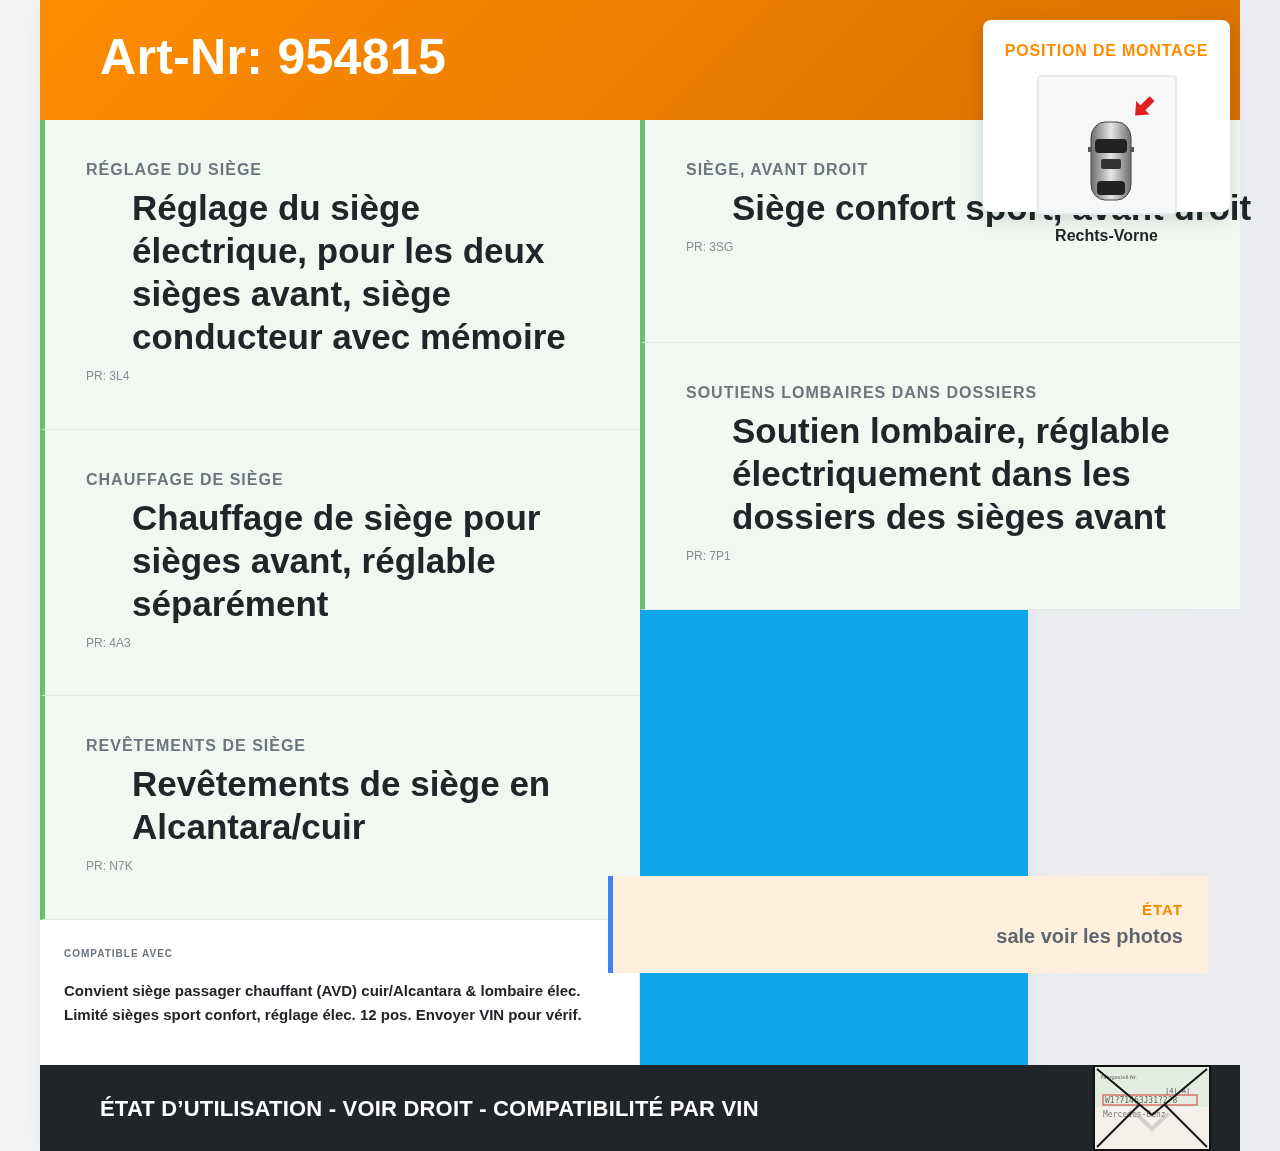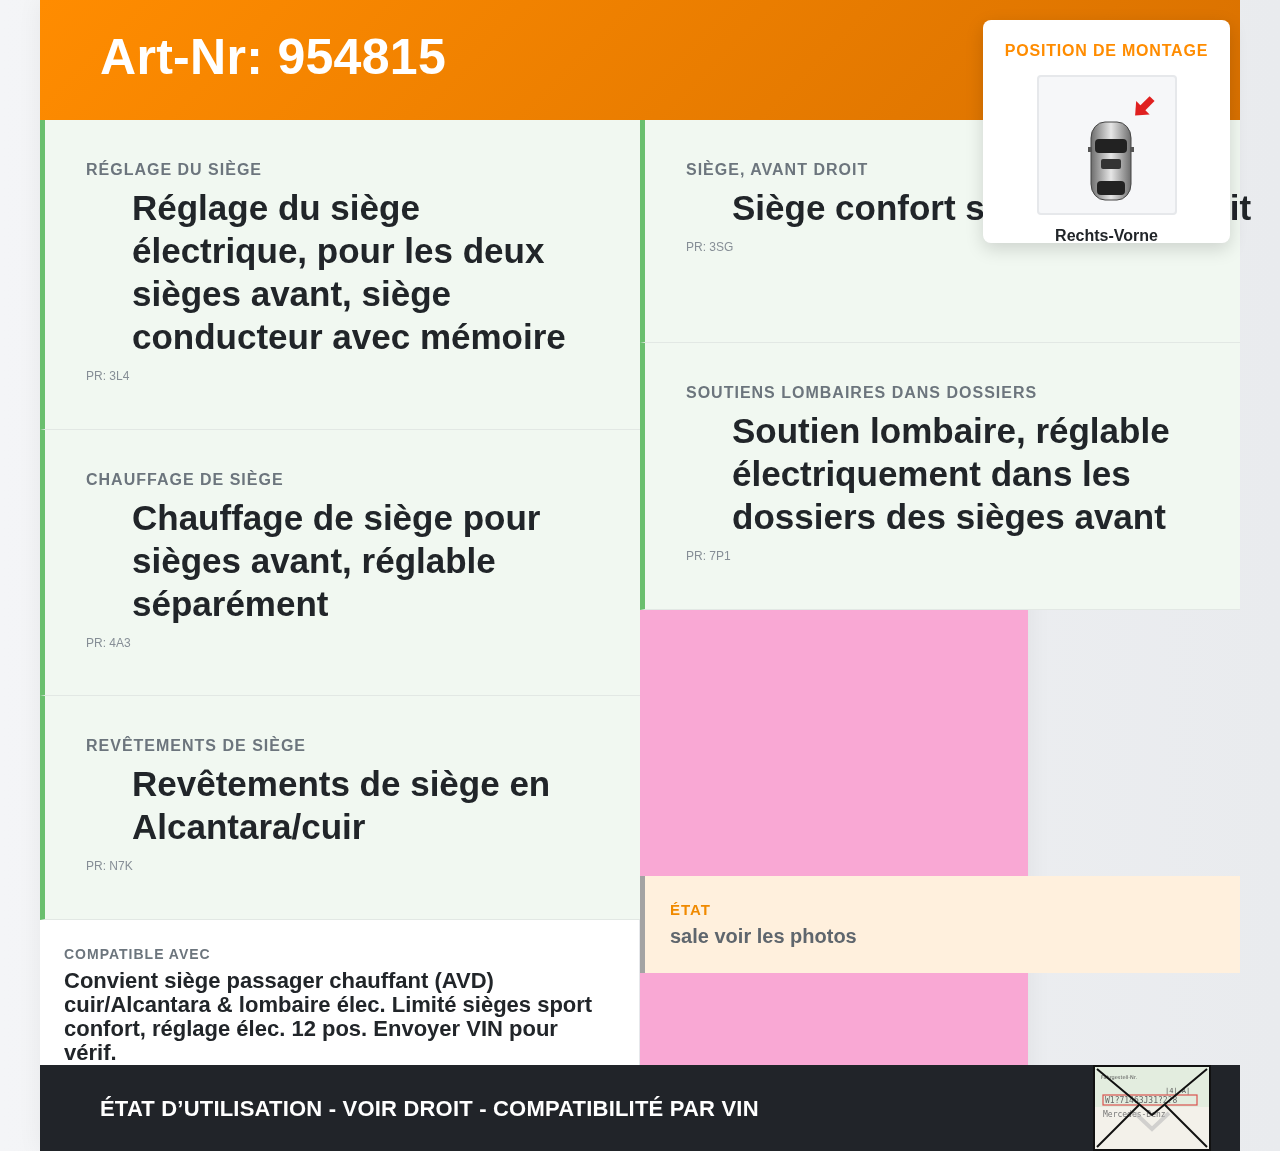--- a/index.html
+++ b/index.html
@@ -9,21 +9,21 @@
       overflow: hidden;
       background: linear-gradient(90deg, #f4f5f7 0%, #e9ebee 100%);
       font-family: "Liberation Sans", "DejaVu Sans", sans-serif;
     }
     .page {
       position: absolute;
       left: 40px;
       top: 0;
       width: 988px;
       height: 1151px;
-      background: #f9a8d4;
+      background: #0ea5e9;
       box-shadow: 0 0 24px rgba(0,0,0,0.06);
     }
     .header {
       position: absolute;
       left: 0; top: 0;
       width: 1200px; height: 120px;
       background: linear-gradient(135deg, #ff8c00 0%, #d97100 100%);
     }
     .header-title {
       position: absolute;
@@ -76,40 +76,41 @@
     }
     .compat {
       position: absolute;
       left: 0; top: 800px;
       width: 600px; height: 145px;
       background: #ffffff;
       border-right: 1px solid #e6e8eb;
       padding: 25px 24px;
     }
     .compat-label {
-      font-size: 14px;
+      font-size: 10px;
       font-weight: 700;
       color: #6c757d;
       letter-spacing: 1px;
       line-height: 18px;
     }
     .compat-text {
-      margin-top: 6px;
-      font-size: 22px;
+      margin-top: 16px;
+      font-size: 15px;
       font-weight: 700;
       color: #212529;
       line-height: 24px;
     }
     .etat {
       position: absolute;
-      left: 600px; top: 756px;
+      left: 568px; top: 756px;
       width: 600px; height: 97px;
       background: #fff0dd;
-      border-left: 5px solid #a3a3a3;
+      border-left: 5px solid #3b82f6;
       padding: 25px 25px;
+      text-align: right;
     }
     .etat-label {
       font-size: 15px;
       font-weight: 700;
       color: #f08a00;
       letter-spacing: 1px;
       line-height: 18px;
     }
     .etat-text {
       margin-top: 4px;
@@ -136,21 +137,21 @@
       position: absolute;
       left: 1053px; top: 0;
       width: 118px; height: 86px;
       background: #ffffff;
       border: 2px solid #111;
       overflow: hidden;
     }
     .position-card {
       position: absolute;
       left: 983px; top: 20px;
-      width: 247px; height: 223px;
+      width: 247px; height: 192px;
       background: #ffffff;
       border-radius: 8px;
       box-shadow: 0 6px 18px rgba(0,0,0,0.15);
       text-align: center;
     }
     .position-title {
       margin-top: 21px;
       font-size: 16px;
       font-weight: 700;
       color: #ff8c00;

